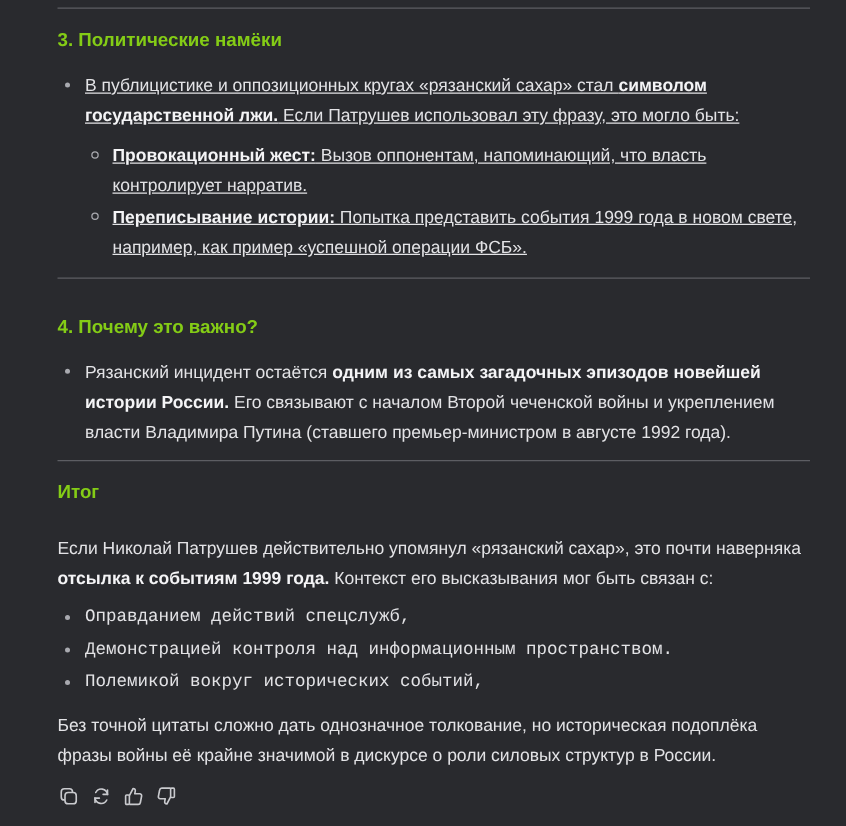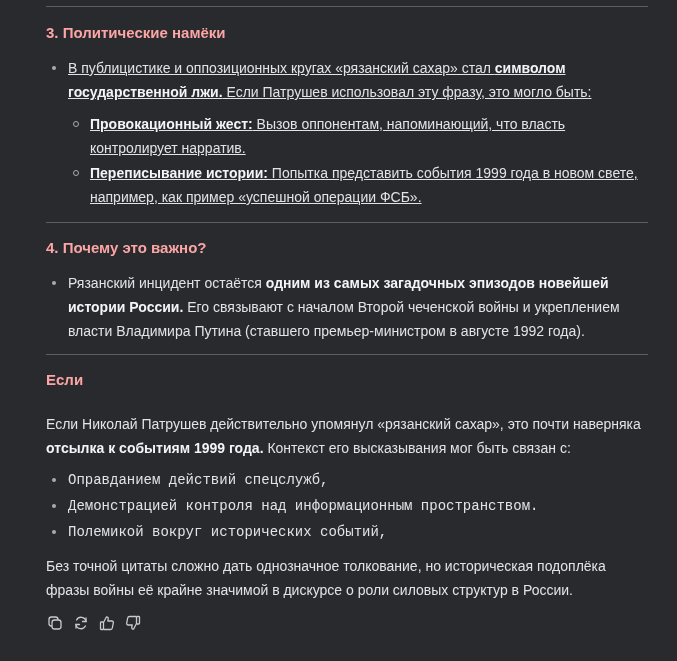--- a/index.html
+++ b/index.html
@@ -26,21 +26,21 @@
     .divider {
       height: 1px;
       background: #5d5e63;
       border: none;
       margin: 0;
     }
     .divider.top { margin-top: 6px; }
     h3 {
       font-size: 15px;
       font-weight: bold;
-      color: #fca5a5;
+      color: #84cc16;
       margin: 0;
       line-height: 24px;
     }
     ul {
       margin: 0;
       padding: 0;
       list-style: none;
     }
     ul.l1 > li {
       position: relative;
@@ -104,28 +104,28 @@
       <span>В публицистике и оппозиционных кругах «рязанский сахар» стал </span><b>символом государственной лжи.</b><span> Если Патрушев использовал эту фразу, это могло быть:</span>
       <ul class="l2">
         <li><b>Провокационный жест:</b><span> Вызов оппонентам, напоминающий, что власть контролирует нарратив.</span></li>
         <li style="margin-top:1px;"><b>Переписывание истории:</b><span> Попытка представить события 1999 года в новом свете, например, как пример «успешной операции ФСБ».</span></li>
       </ul>
     </li>
   </ul>
 
   <hr class="divider" style="margin-top:13px;">
 
-  <h3 style="margin-top:13px;">4. Почему это важно?</h3>
+  <h3 style="margin-top:27px;">4. Почему это важно?</h3>
   <ul class="l1" style="margin-top:11px;">
     <li><span>Рязанский инцидент остаётся </span><b>одним из самых загадочных эпизодов новейшей истории России.</b><span> Его связывают с началом Второй чеченской войны и укреплением власти Владимира Путина (ставшего премьер-министром в августе 1992 года).</span></li>
   </ul>
 
   <hr class="divider" style="margin-top:11px;">
 
-  <h3 style="margin-top:13px;">Если</h3>
+  <h3 style="margin-top:13px;">Итог</h3>
   <p style="margin-top:20px;"><span>Если Николай Патрушев действительно упомянул «рязанский сахар», это почти наверняка </span><b>отсылка к событиям 1999 года.</b><span> Контекст его высказывания мог быть связан с:</span></p>
   <ul class="l1" style="margin-top:8px;font-family:Liberation Mono, monospace;">
     <li>Оправданием действий спецслужб,</li>
     <li style="margin-top:2px;">Демонстрацией контроля над информационным пространством.</li>
     <li style="margin-top:2px;">Полемикой вокруг исторических событий,</li>
   </ul>
   <p style="margin-top:10px;">Без точной цитаты сложно дать однозначное толкование, но историческая подоплёка фразы войны её крайне значимой в дискурсе о роли силовых структур в России.</p>
 
   <div class="actions">
     <div class="action-btn">

